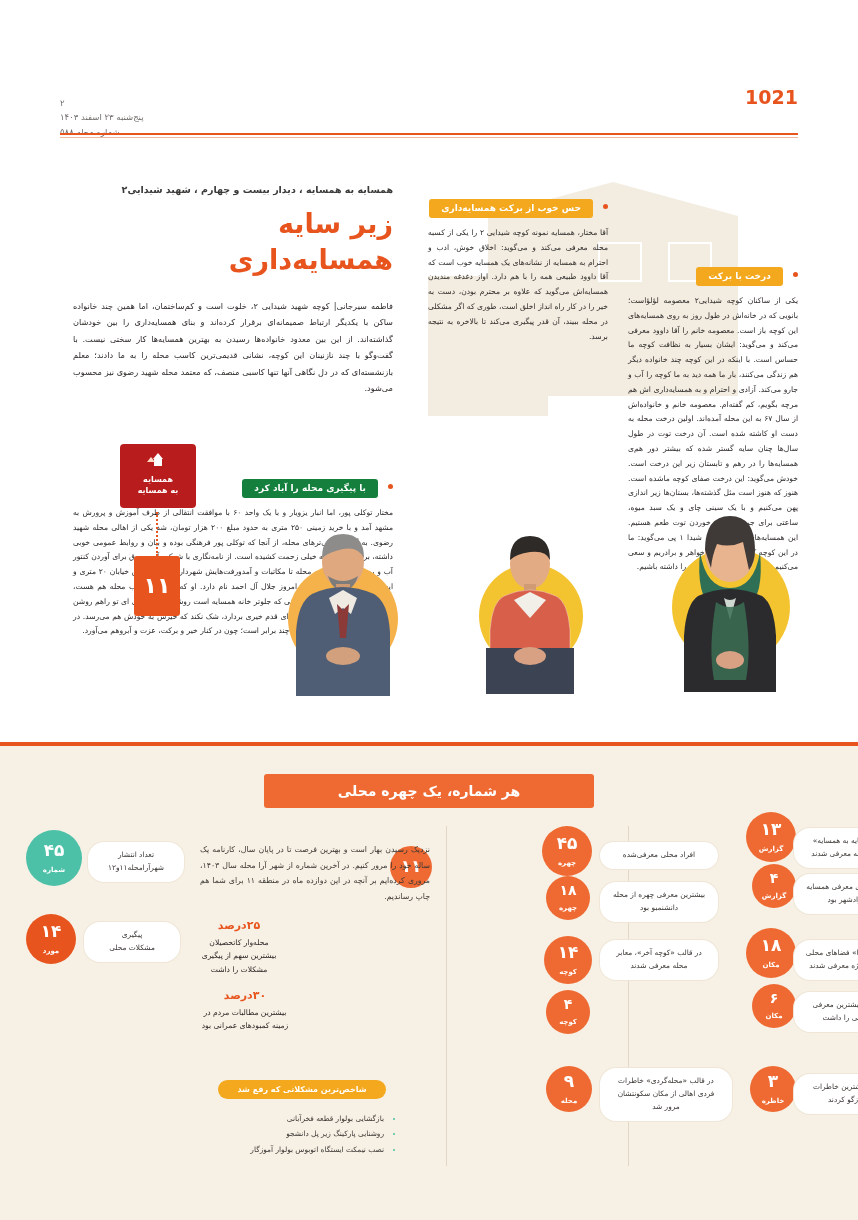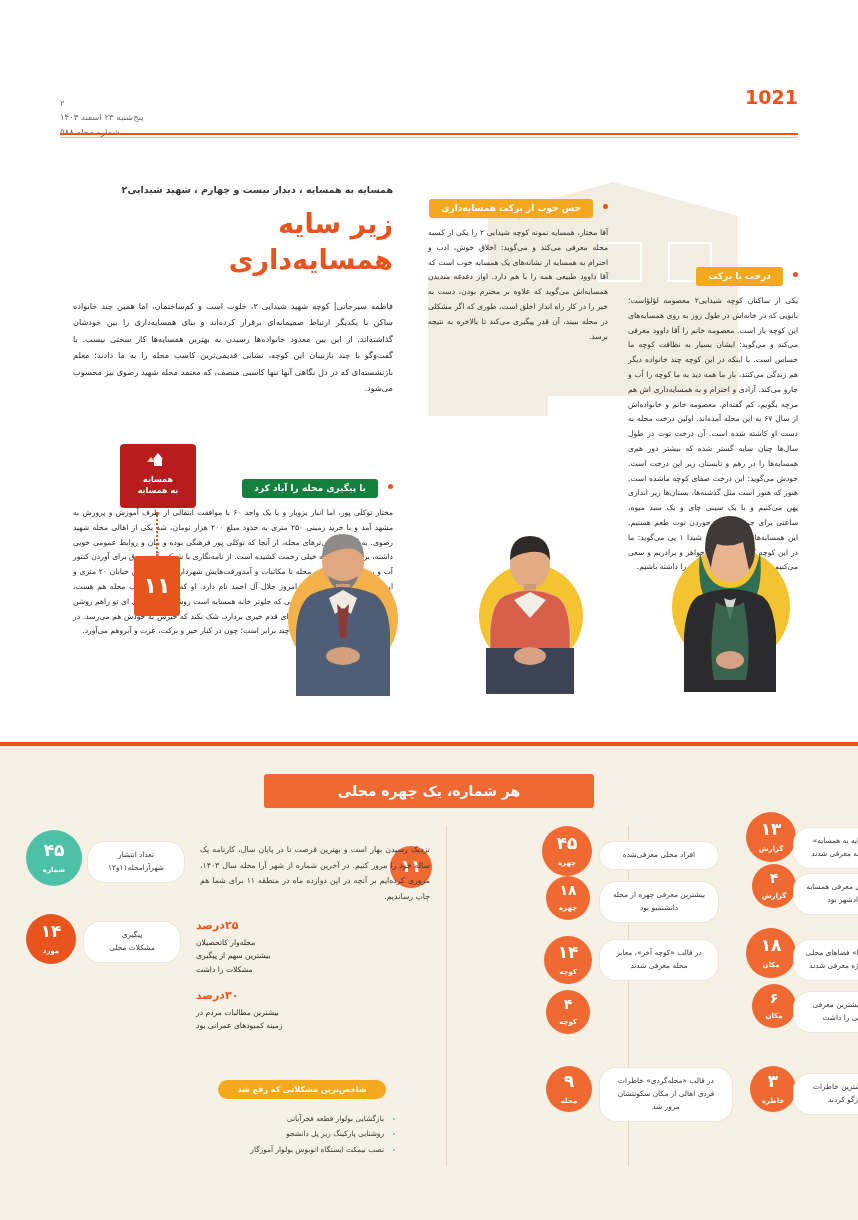--- a/index.html
+++ b/index.html
@@ -145,21 +145,21 @@
   .circ .num { font-size: 17px; }
   .circ .lbl { font-size: 7px; font-weight: 700; margin-top: 7px; }
   .c-orange { background: #ef6a32; }
   .c-orange-dark { background: #e8541e; }
   .c-teal { background: #4cc1a8; }
 
   .center-text {
     position: absolute; font-size: 7.8px; line-height: 2.0; text-align: justify;
     color: #3b3734;
   }
-  .stat-line { font-size: 7.6px; line-height: 1.8; text-align: left; }
+  .stat-line { font-size: 7.6px; line-height: 1.8; text-align: center; }
   .stat-num { color: #e8541e; font-weight: 700; font-size: 11px; }
 
   .bullet-head {
     position: absolute; background: #f4a81d; color: #fff; border-radius: 14px;
     font-size: 8px; font-weight: 700; padding: 5px 12px; text-align: center;
   }
   .bullets { position: absolute; font-size: 7.4px; line-height: 1.95; color: #3b3734; }
   .bullets li { margin-bottom: 1px; }
   .bullets ul { margin: 0; padding-right: 12px; }
   .bullets li::marker { color: #4cc1a8; }

